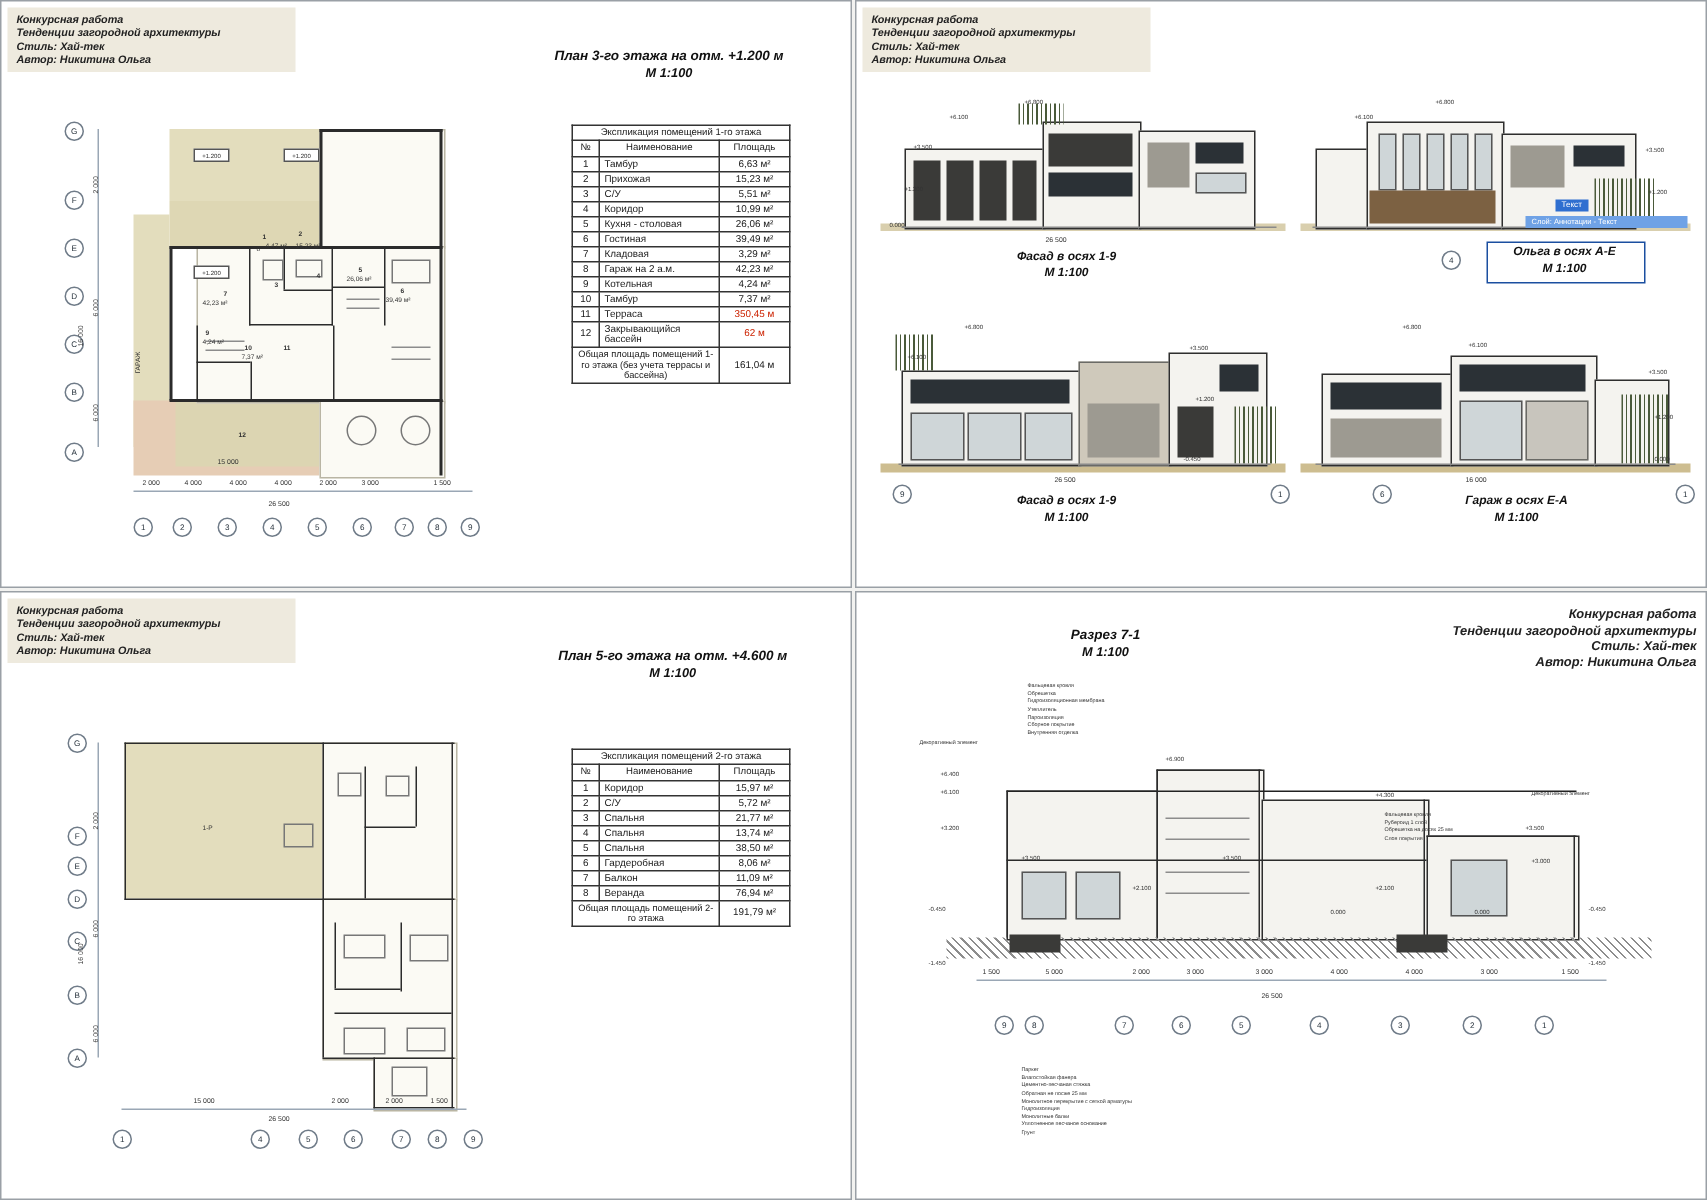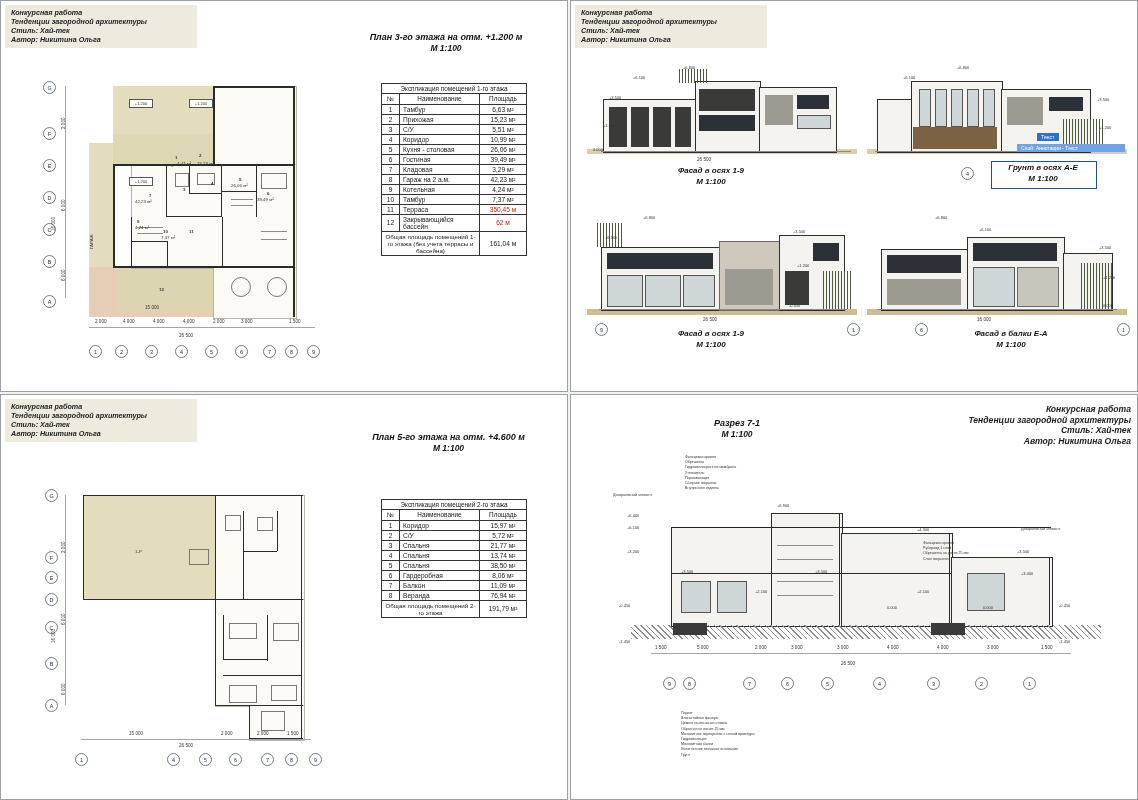--- a/index.html
+++ b/index.html
@@ -321,21 +321,21 @@
 
   <div class="tag-blue" style="left:466px;top:132px;">Текст</div>
   <div class="tag-blue2" style="left:446px;top:143px;width:100px;">Слой: Аннотации - Текст</div>
 
   <div class="cap" style="left:40px;top:165px;width:200px;">
     <div>Фасад в осях 1-9</div>
     <div>М 1:100</div>
   </div>
   <div class="sel-box" style="left:420px;top:160px;width:104px;height:26px;"></div>
   <div class="cap" style="left:422px;top:162px;width:100px;">
-    <div>Грунт в осях А-Е</div>
+    <div>Ольга в осях А-Е</div>
     <div>М 1:100</div>
   </div>
   <div class="bub" style="left:390px;top:166px;">4</div>
 
   <div class="elev" style="left:16px;top:212px;width:270px;height:110px;">
     <div class="ground" style="left:0px;top:96px;width:270px;height:6px;background:#cdbd90;"></div>
     <div class="bldg-l" style="left:14px;top:34px;width:118px;height:62px;"></div>
     <div class="bldg-glass" style="left:20px;top:40px;width:106px;height:16px;"></div>
     <div class="bldg-w" style="left:20px;top:62px;width:34px;height:30px;"></div>
     <div class="bldg-w" style="left:58px;top:62px;width:34px;height:30px;"></div>
@@ -379,21 +379,21 @@
   <div class="bub" style="left:24px;top:322px;">9</div>
   <div class="bub" style="left:276px;top:322px;">1</div>
   <div class="bub" style="left:344px;top:322px;">6</div>
   <div class="bub" style="left:546px;top:322px;">1</div>
 
   <div class="cap" style="left:40px;top:328px;width:200px;">
     <div>Фасад в осях 1-9</div>
     <div>М 1:100</div>
   </div>
   <div class="cap" style="left:340px;top:328px;width:200px;">
-    <div>Фасад в балки Е-А</div>
+    <div>Гараж в осях Е-А</div>
     <div>М 1:100</div>
   </div>
 </div>
 
 <div class="sheet" id="sheet-3">
 
   <div class="titleblock" style="left:4px;top:4px;width:180px;">
     <div>Конкурсная работа</div>
     <div>Тенденции загородной архитектуры</div>
     <div>Стиль: Хай-тек</div>

